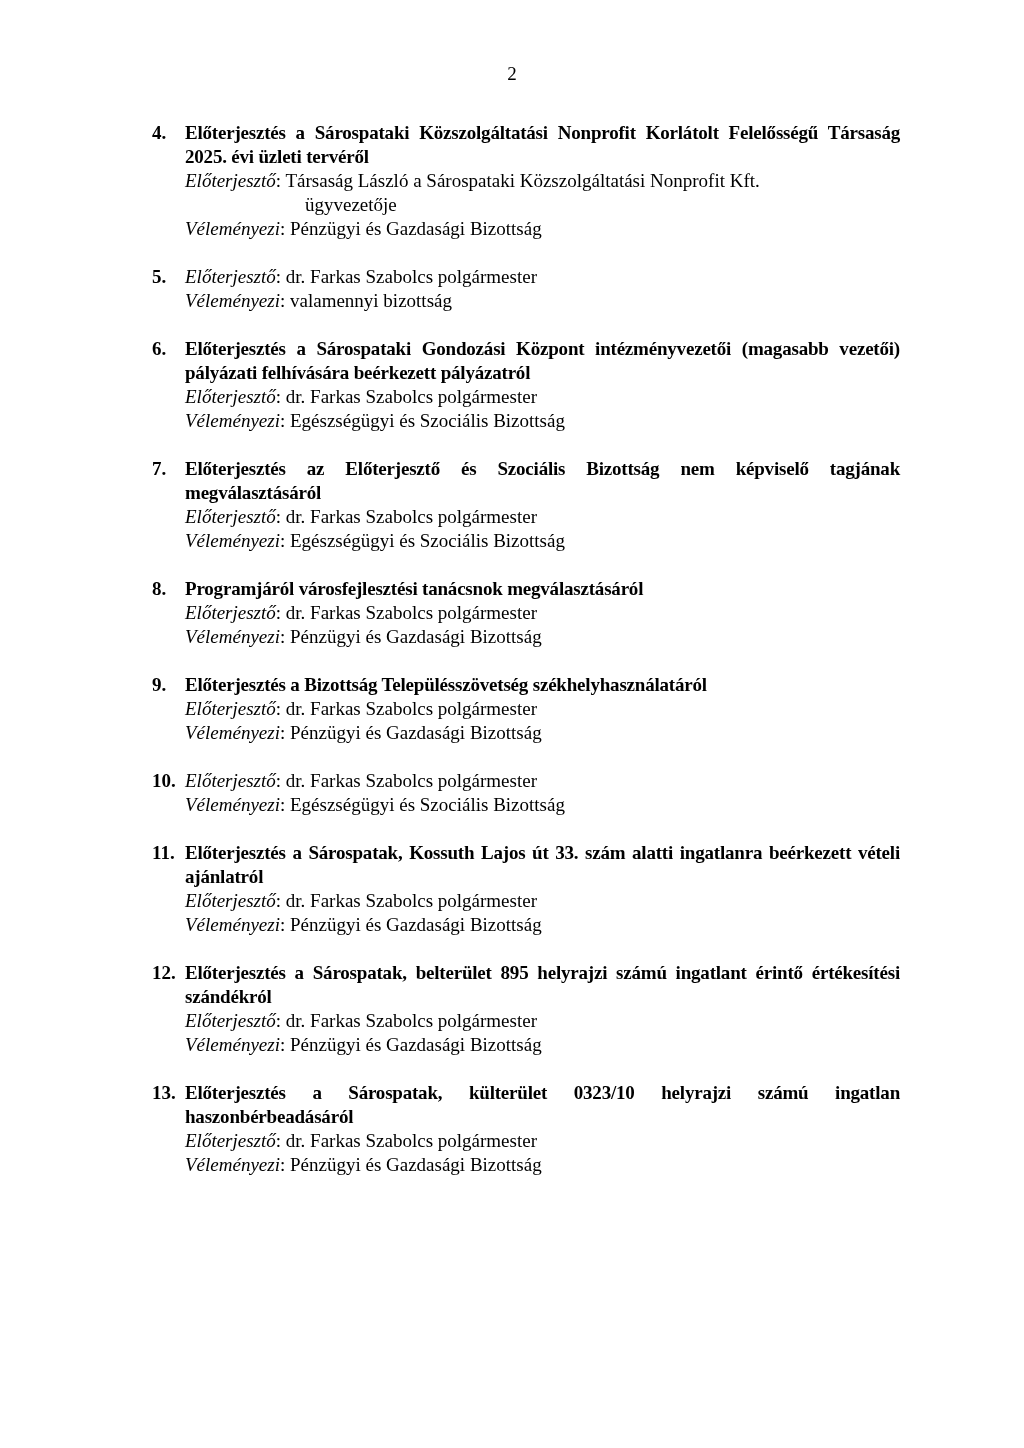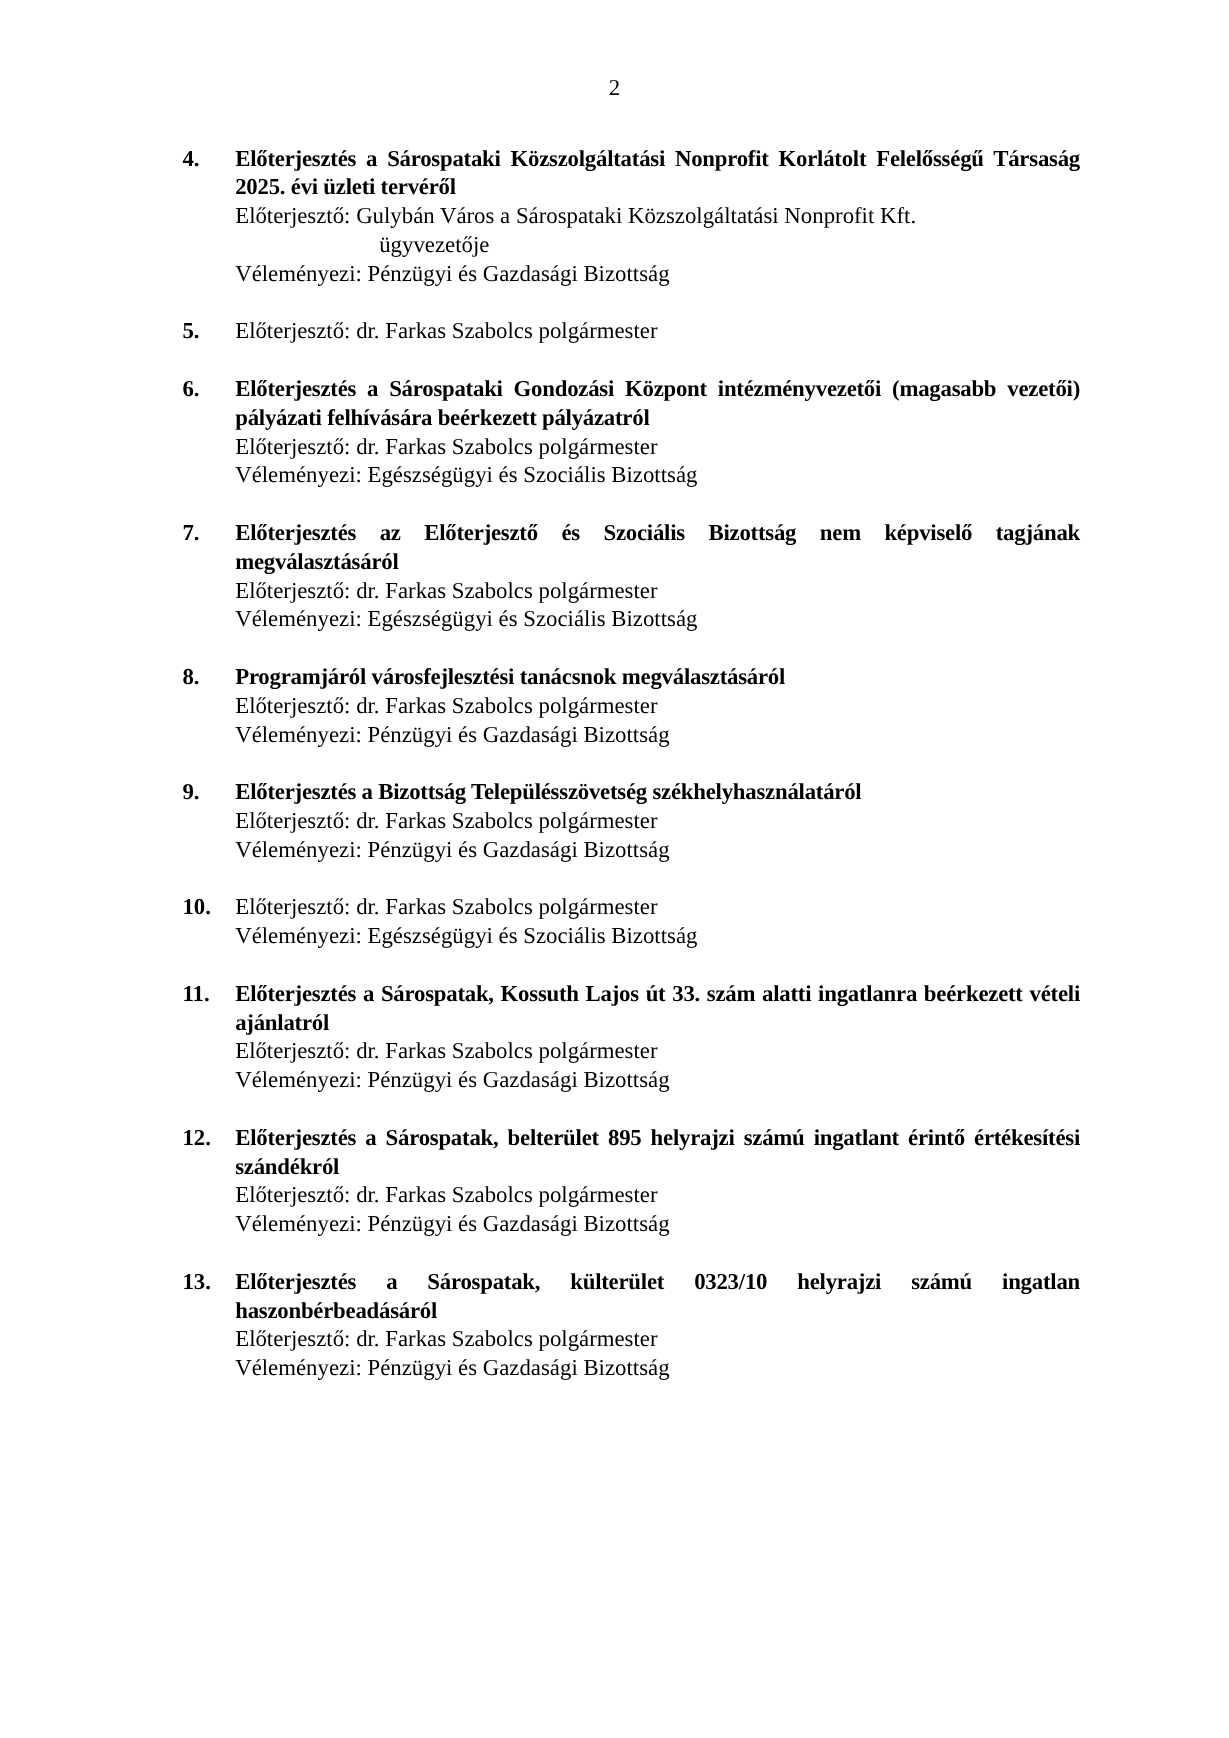--- a/index.html
+++ b/index.html
@@ -12,55 +12,58 @@
       position: absolute; top: 62px; left: 0; width: 1024px;
       text-align: center; font-size: 19px; line-height: 24px;
     }
     .agenda {
       position: absolute; top: 121px; left: 152px; width: 748px;
     }
     .item { position: relative; margin-bottom: 24px; font-size: 19px; line-height: 24px; }
     .item-number {
       position: absolute; left: 0; top: 0; font-weight: bold;
     }
-    .item-body { margin-left: 44px; }
+    .item-body { margin-left: 33px; }
     .item-title {
       font-weight: bold; text-align: justify; text-align-last: left;
       letter-spacing: -0.2px;
     }
     .meta-line { text-align: justify; text-align-last: left; }
-    .meta-label { }
+    .meta-label { font-style: italic; }
     .presenter-cont { padding-left: 120px; }
   </style>
 </head>
 <body>
 
 <div class="page-number">2</div>
 
 <div class="agenda" id="agenda">
     <div class="item">
     <div class="item-number">4.</div>
     <div class="item-body">
       <div class="item-title">Előterjesztés a Sárospataki Közszolgáltatási Nonprofit Korlátolt Felelősségű Társaság 2025. évi üzleti tervéről</div>
       <div class="meta-line">
-        <span class="meta-label">Előterjesztő</span><span>: </span><span class="meta-value">Gulybán Város a Sárospataki Közszolgáltatási Nonprofit Kft.</span>
+        <span class="meta-label">Előterjesztő</span><span>: </span><span class="meta-value">Társaság László a Sárospataki Közszolgáltatási Nonprofit Kft.</span>
       </div>
       <div class="meta-line presenter-cont">ügyvezetője</div>
       <div class="meta-line">
         <span class="meta-label">Véleményezi</span><span>: </span><span class="meta-value">Pénzügyi és Gazdasági Bizottság</span>
       </div>
     </div>
   </div>
     <div class="item">
     <div class="item-number">5.</div>
     <div class="item-body">
       <div class="meta-line">
         <span class="meta-label">Előterjesztő</span><span>: </span><span class="meta-value">dr. Farkas Szabolcs polgármester</span>
       </div>
 
+      <div class="meta-line">
+        <span class="meta-label">Véleményezi</span><span>: </span><span class="meta-value">valamennyi bizottság</span>
+      </div>
     </div>
   </div>
     <div class="item">
     <div class="item-number">6.</div>
     <div class="item-body">
       <div class="item-title">Előterjesztés a Sárospataki Gondozási Központ intézményvezetői (magasabb vezetői) pályázati felhívására beérkezett pályázatról</div>
       <div class="meta-line">
         <span class="meta-label">Előterjesztő</span><span>: </span><span class="meta-value">dr. Farkas Szabolcs polgármester</span>
       </div>
 

